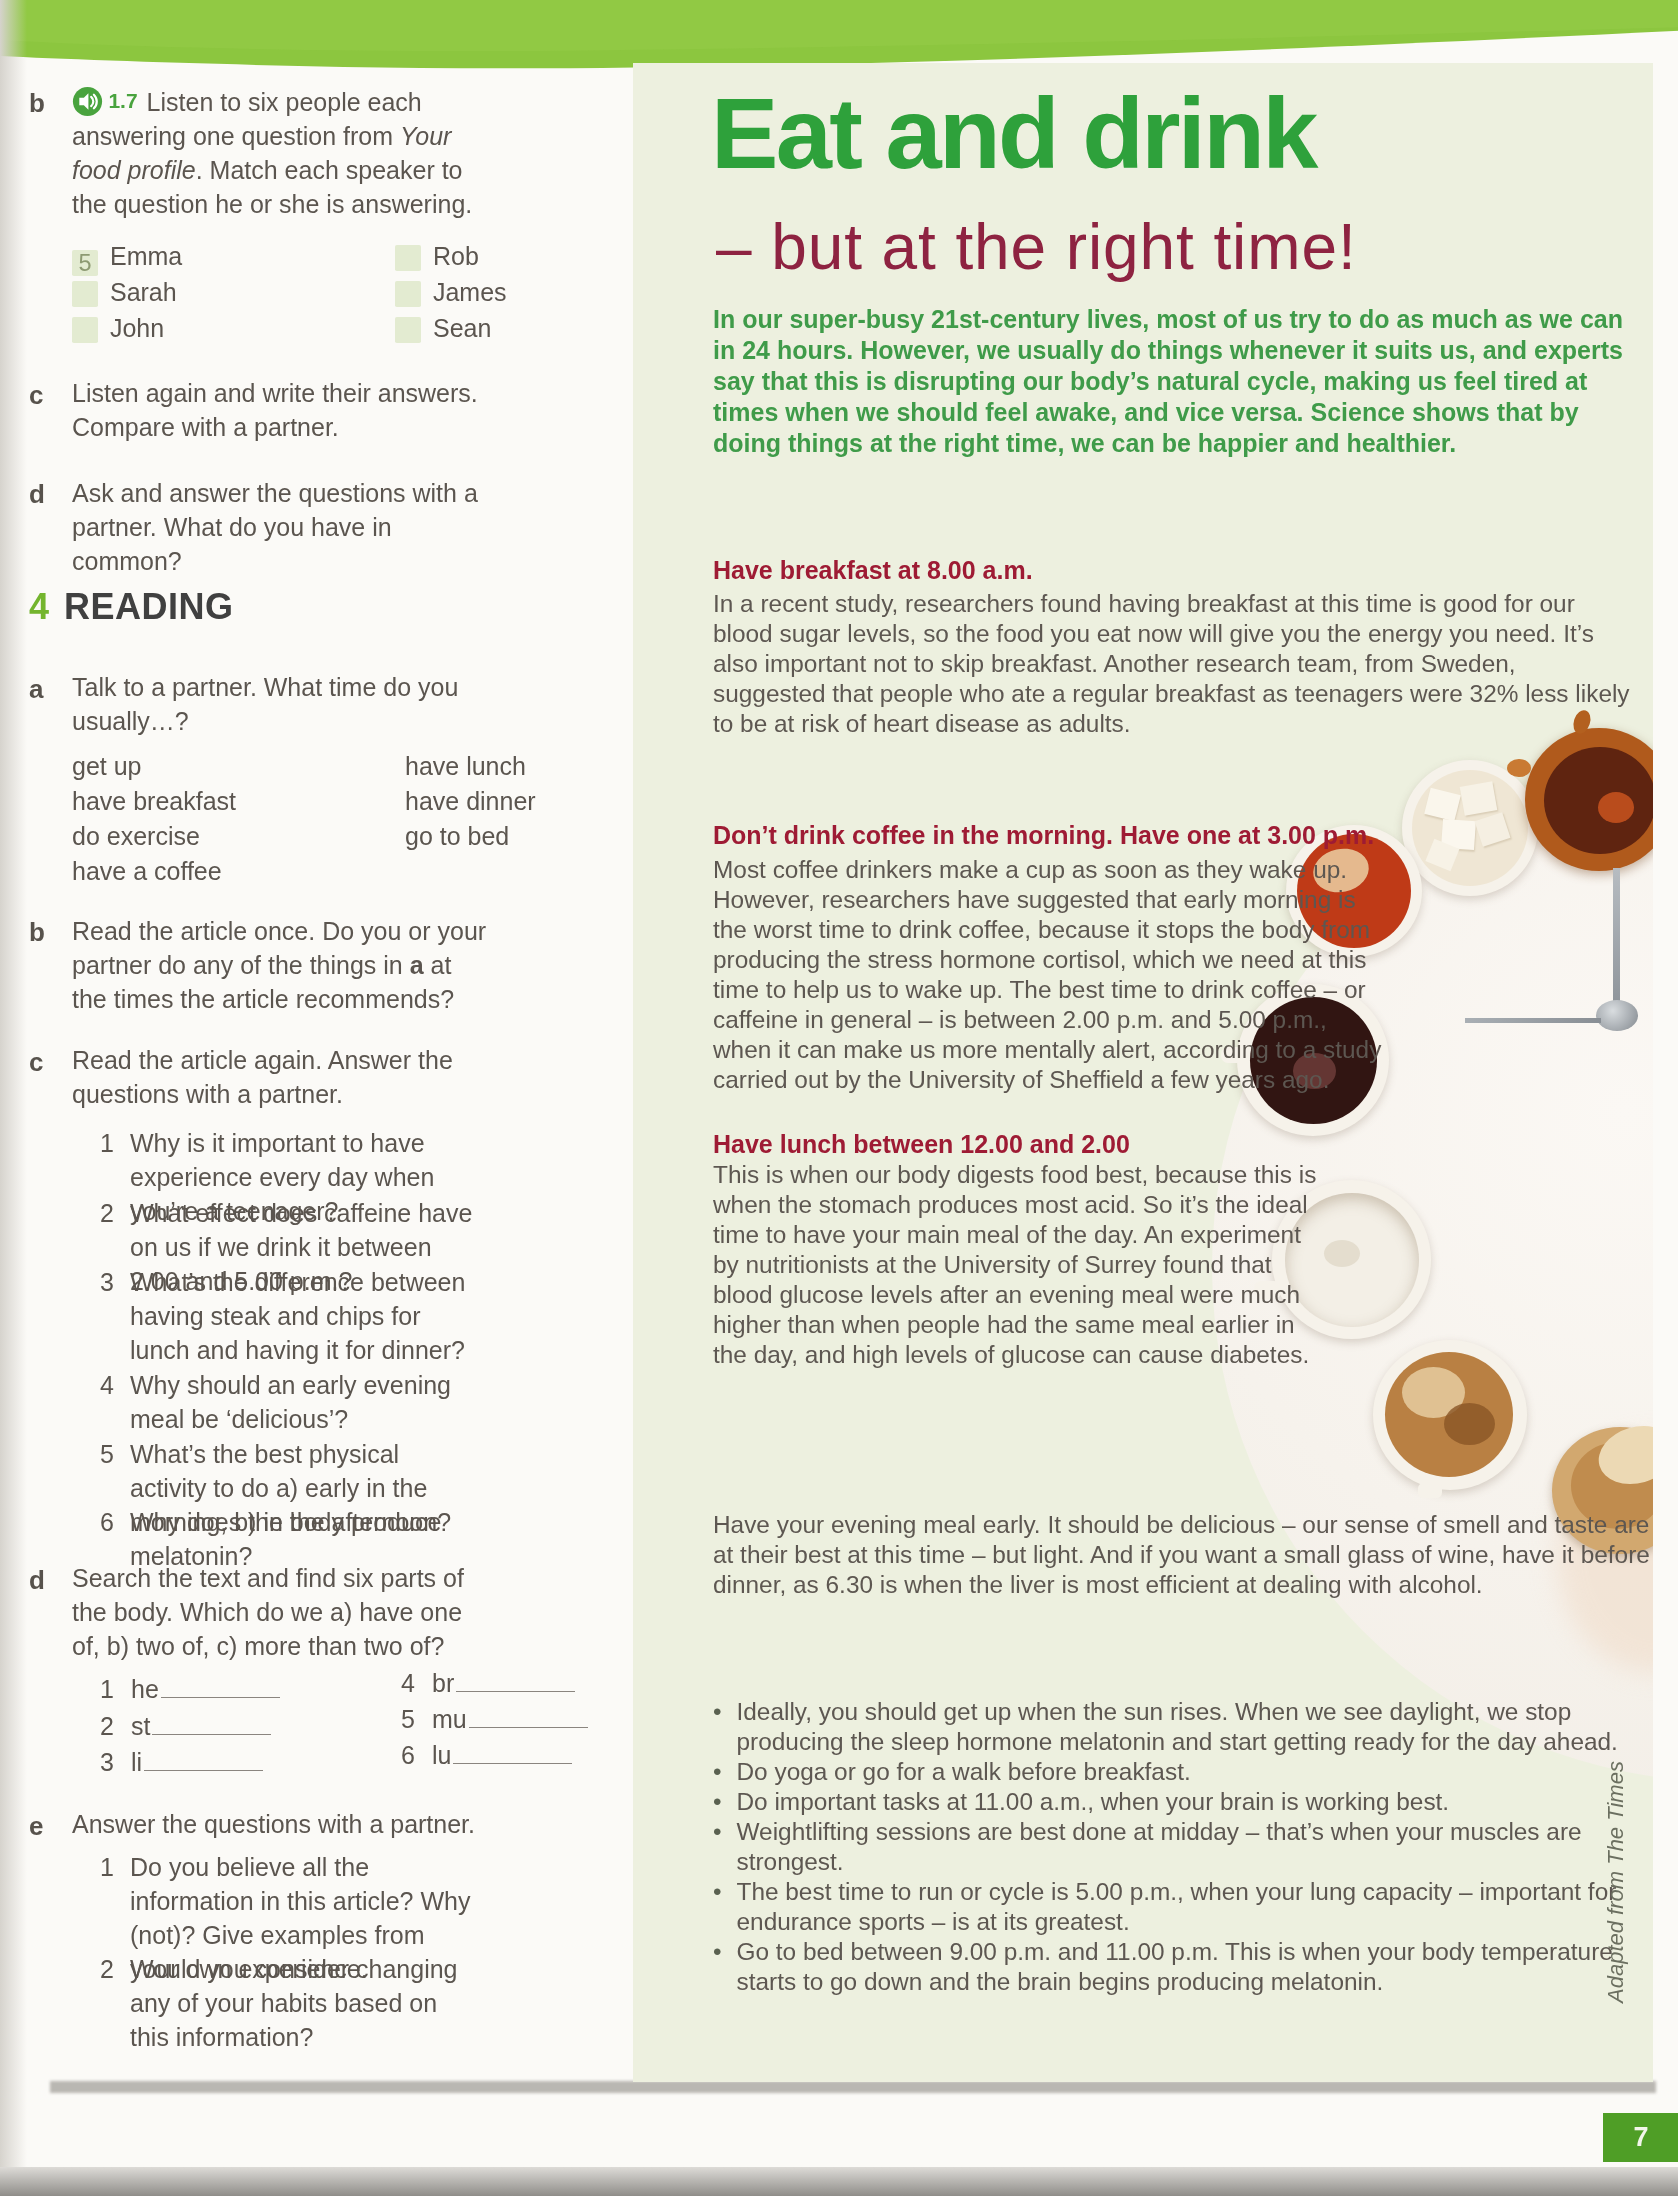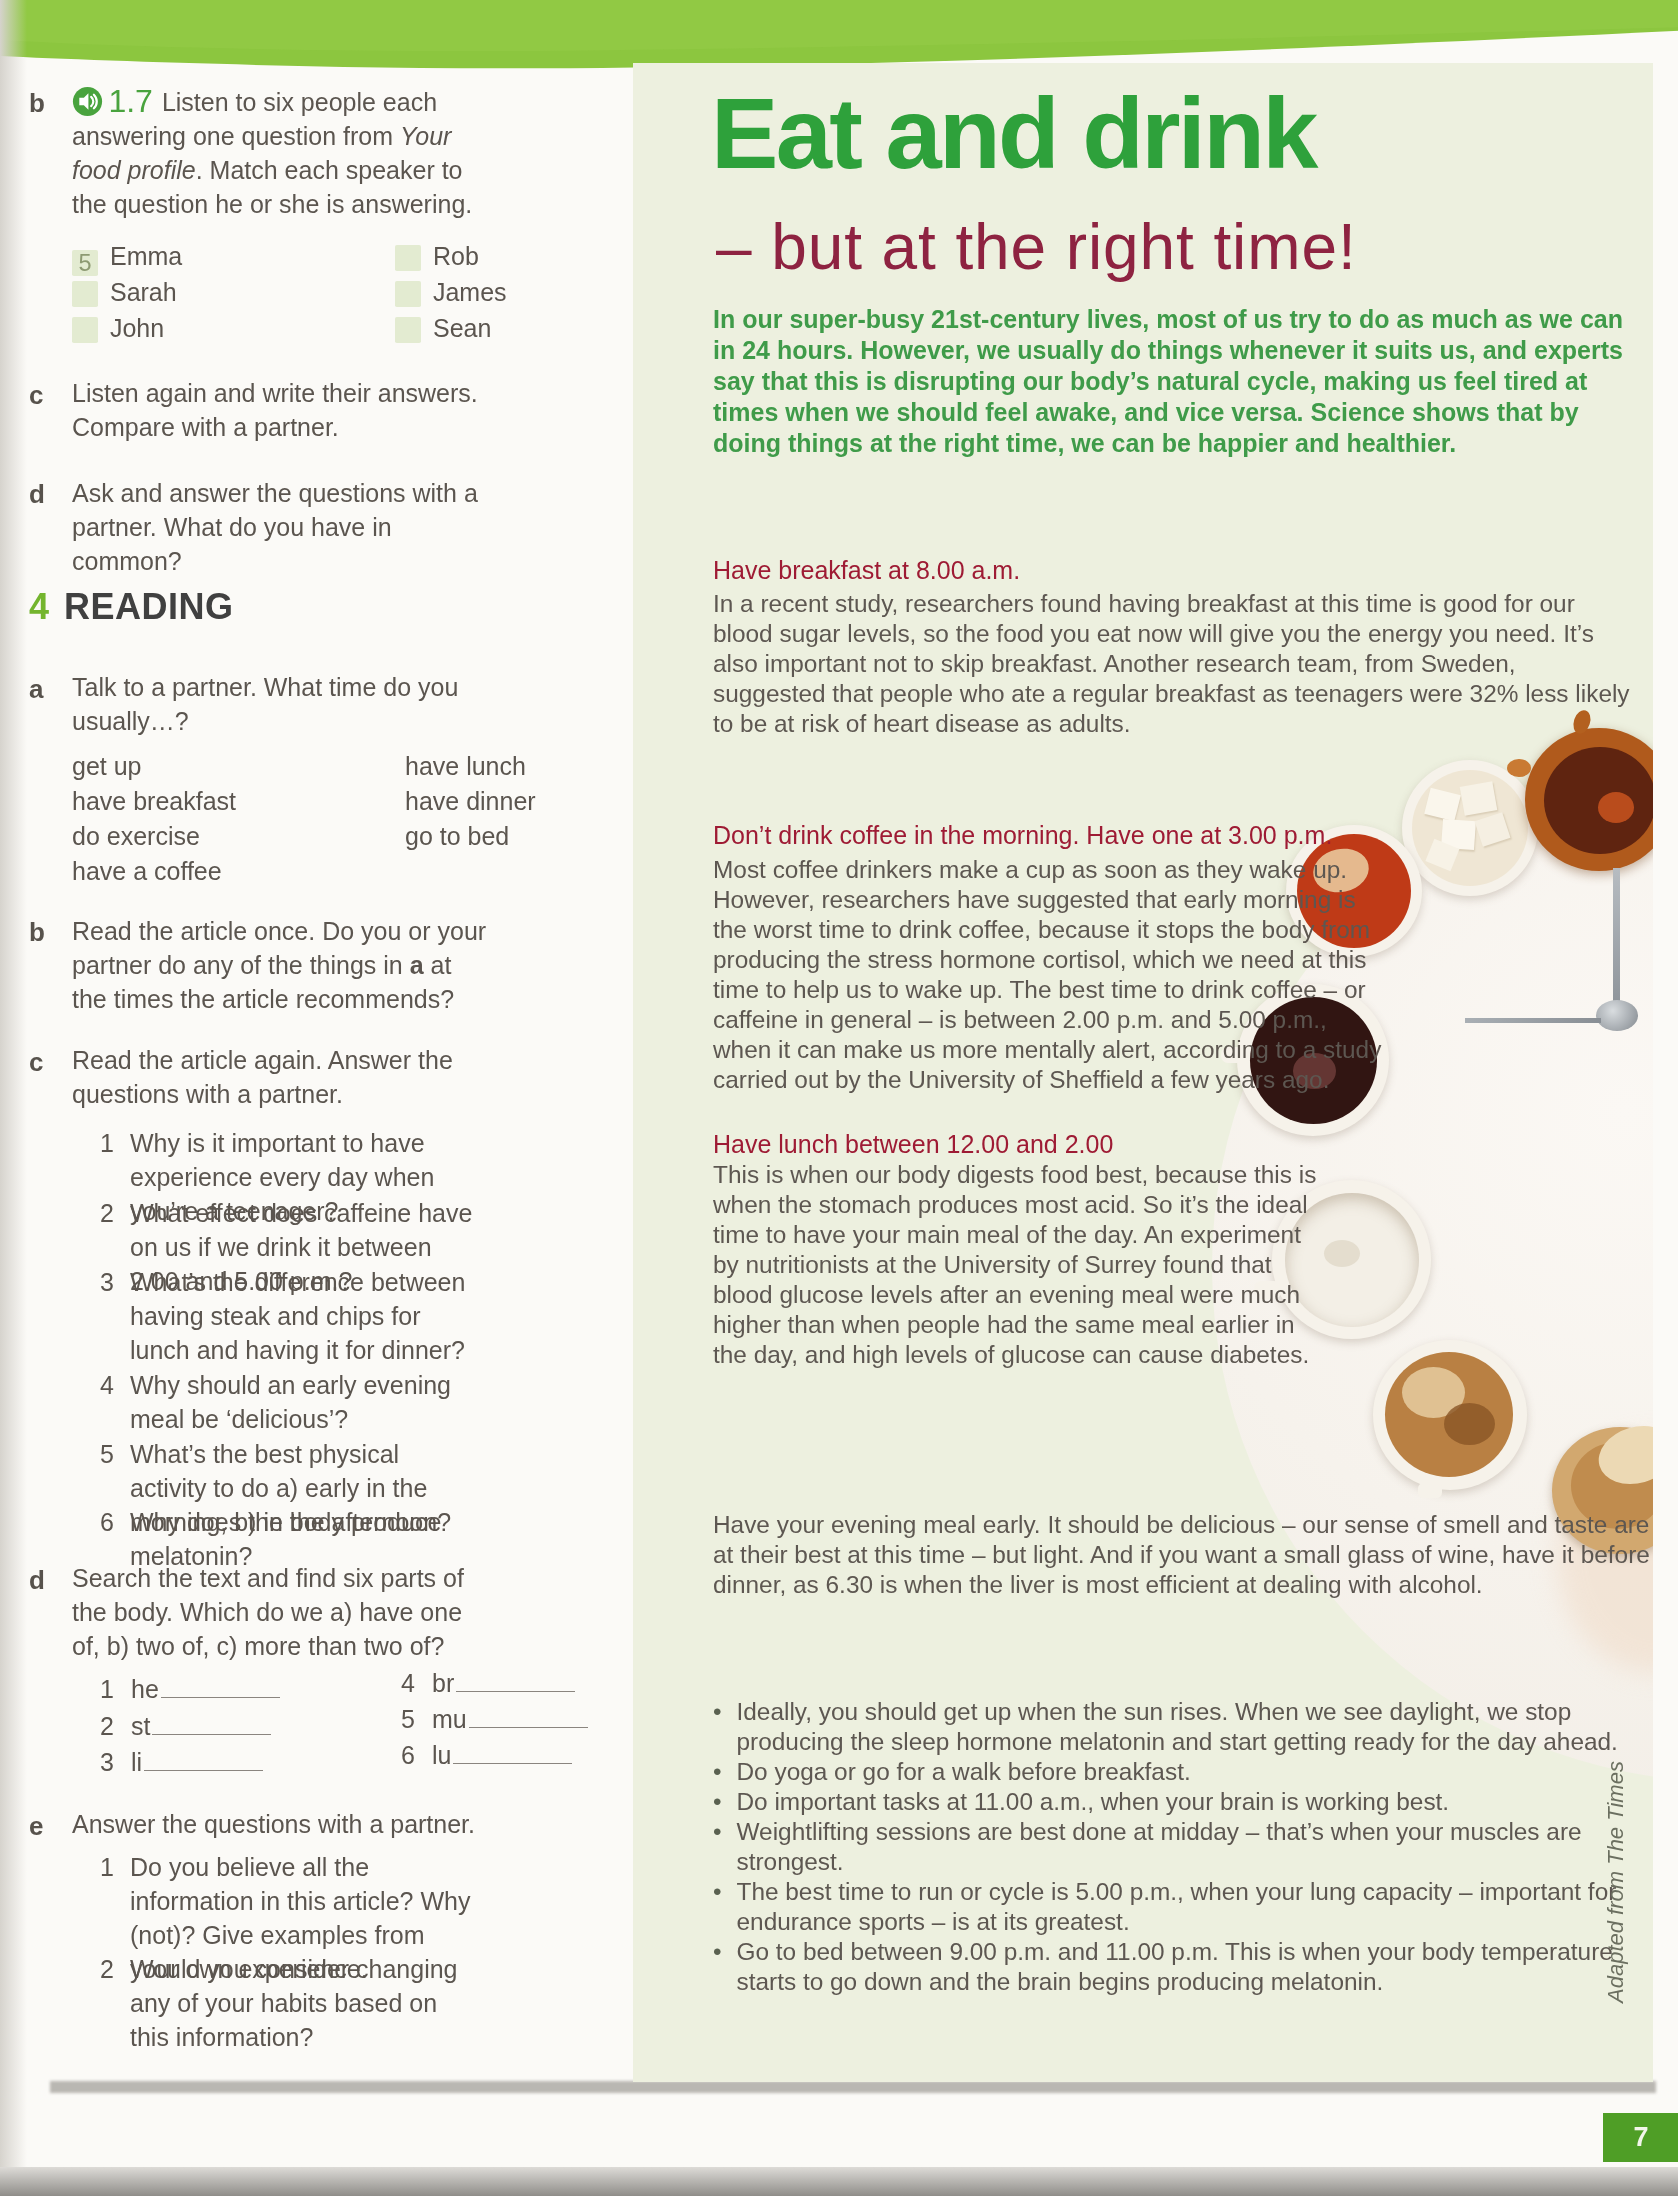--- a/index.html
+++ b/index.html
@@ -18,38 +18,38 @@
     background:#b9b7b2;filter:blur(1.8px);}
   
   .letter{font-weight:bold;color:#57524c;font-size:26px;}
   .lc{color:#5b554f;font-size:25px;line-height:34px;width:416px;}
   .lc i{font-style:italic;}
   .lc b{font-weight:bold;}
   .sec-head{font-size:36px;font-weight:bold;letter-spacing:0.5px;}
   .sec-num{color:#74b52e;margin-right:14.5px;}
   .sec-title{color:#404040;}
   .audio-chip{display:inline-flex;align-items:center;gap:5.4px;margin-right:9px;vertical-align:-5.4px;}
-  .audio-num{color:#49a33e;font-weight:normal;font-size:32px;}
+  .audio-num{color:#49a33e;font-weight:bold;font-size:21px;}
   .name-box{display:inline-block;width:26px;height:26px;background:#e3ebd1;border-radius:1.8px;
     text-align:center;font-size:23.5px;line-height:27px;color:#8d9a72;vertical-align:-6.3px;}
   .speaker{height:36px;font-size:25px;color:#5b554f;}
   .speaker .nm{margin-left:5px;}
   .phrase{font-size:25px;line-height:35px;color:#5b554f;}
   .q{display:flex;width:380px;font-size:25px;line-height:34px;color:#5b554f;}
   .q .qn{width:30px;flex:none;}
   .gap-row{font-size:25px;color:#5b554f;}
   .gap-row .qn{display:inline-block;width:31px;}
   .gap-line{display:inline-block;width:119px;border-bottom:1.8px solid #8a857f;height:20px;margin-left:1.8px;}
   
   .panel{left:633px;top:63px;width:1020px;height:2019px;background:#edf0df;overflow:hidden;}
   .panel .abs{position:absolute;}
   .a-title{color:#2ea13b;font-size:101px;font-weight:bold;letter-spacing:-2.7px;line-height:1;}
   .a-sub{color:#8e2341;font-size:64px;letter-spacing:0.9px;line-height:1;}
   .a-intro{color:#3f9b49;font-weight:bold;font-size:25px;line-height:31px;width:915px;}
-  .a-h{color:#9e1b34;font-weight:normal;font-size:25px;}
+  .a-h{color:#9e1b34;font-weight:bold;font-size:25px;}
   .a-body{color:#5d5751;font-size:24.4px;line-height:30px;}
   .a-h.green{color:#2fa03e;font-size:26px;}
   .bullets{width:945px;}
   .bullet{display:flex;color:#5d5751;font-size:24.4px;line-height:30px;}
   .bullet .dot{width:23.5px;flex:none;color:#5a6150;}
   .credit{font-style:italic;color:#6b6f60;font-size:22px;white-space:nowrap;
     transform:rotate(-90deg);transform-origin:left top;}
   .pagenum{left:1603px;top:2113px;width:76px;height:49px;background:#4f9e26;
     color:#f2f6ea;font-weight:bold;font-size:27px;line-height:49px;text-align:center;}
   

